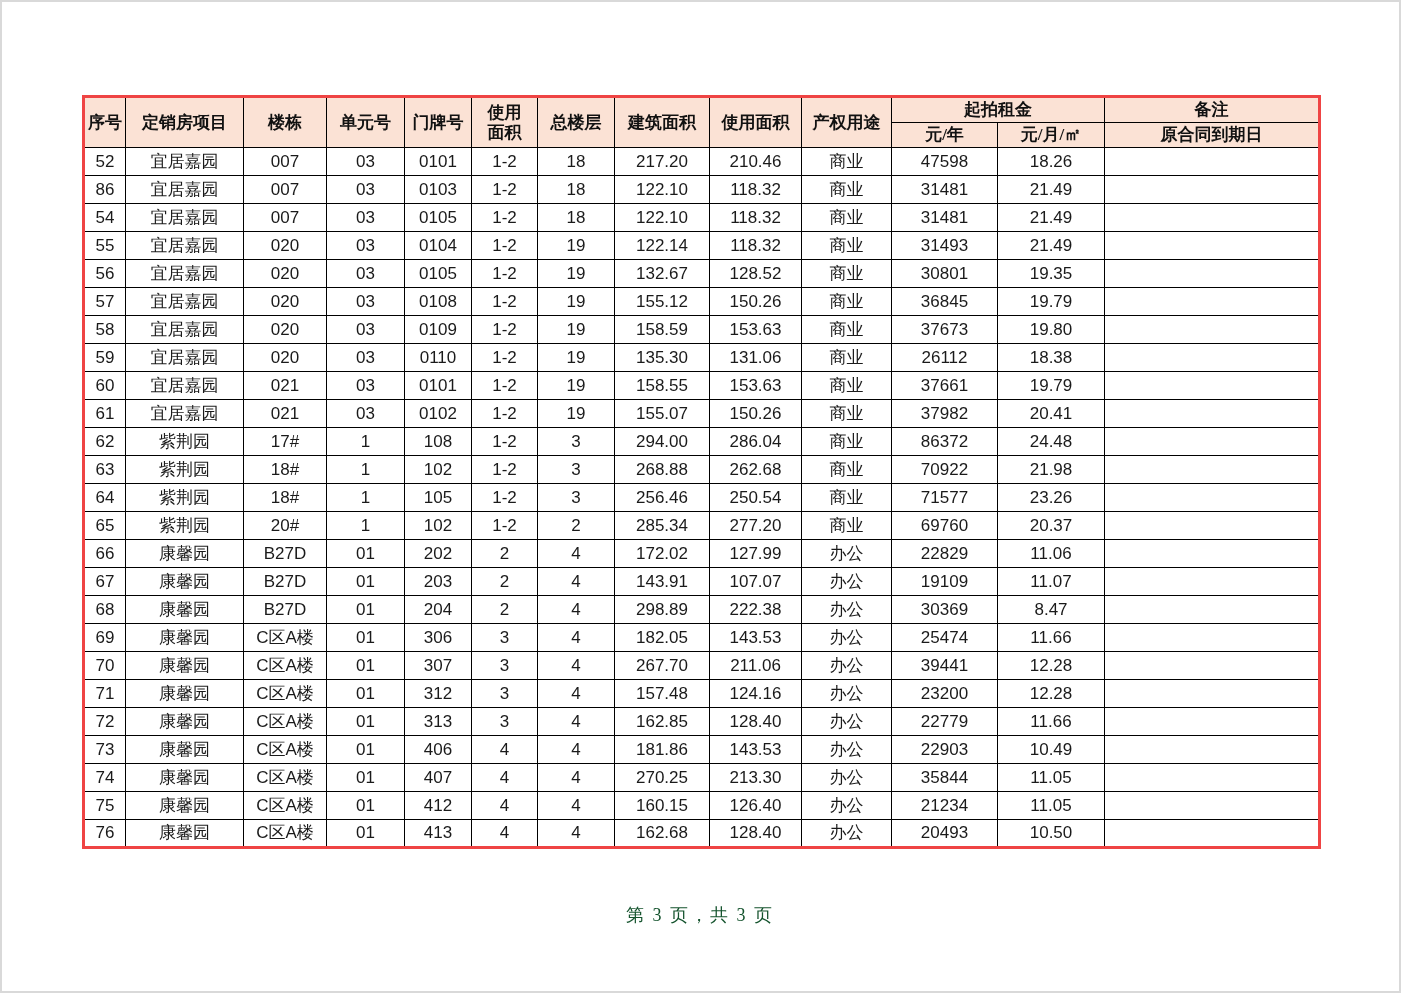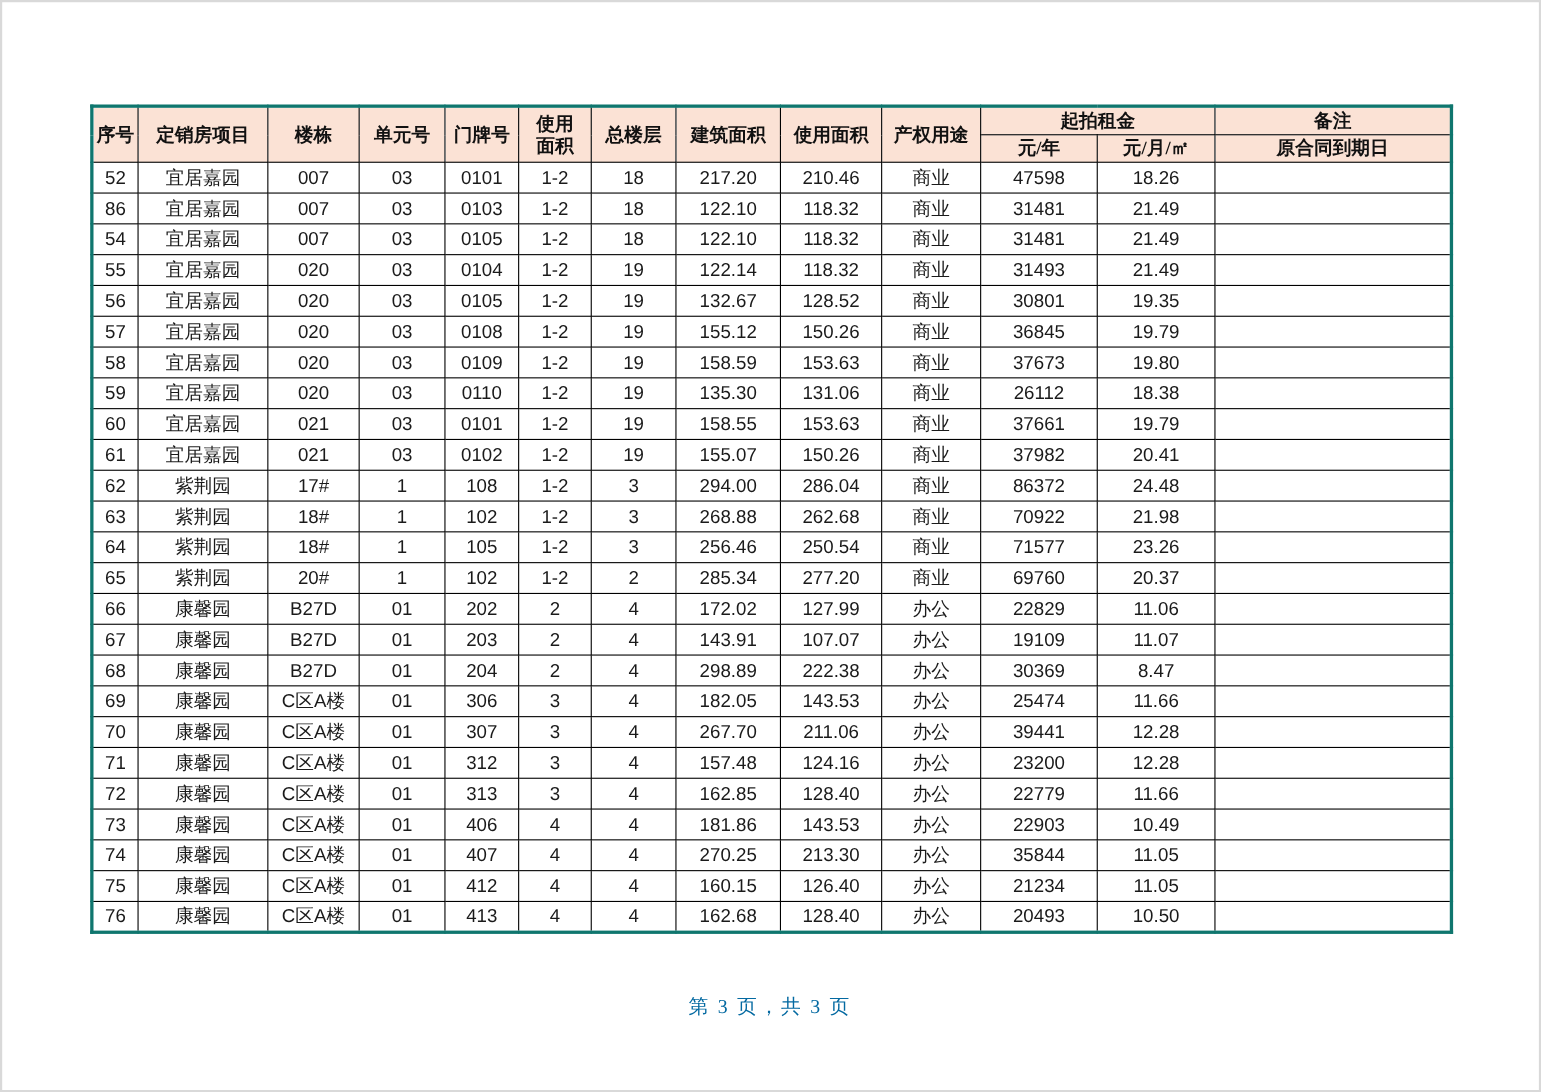--- a/index.html
+++ b/index.html
@@ -16,21 +16,21 @@
     box-shadow: inset 0 0 0 2px #d9d9d9;
     overflow: hidden;
   }
   table.rent-table {
     position: absolute;
     left: 82px;
     top: 95px;
     width: 1236px;
     border-collapse: collapse;
     table-layout: fixed;
-    border: 3px solid #0f766e;
+    border: 3px solid #ef4444;
   }
   table.rent-table th,
   table.rent-table td {
     border: 1.5px solid #000000;
     text-align: center;
     vertical-align: middle;
     padding: 0 2px;
     color: #1a1a1a;
     font-size: 17px;
     line-height: 1.15;
@@ -53,21 +53,21 @@
   }
   .page-footer {
     position: absolute;
     left: 82px;
     top: 903px;
     width: 1236px;
     text-align: center;
     font-family: "Liberation Serif", "DejaVu Serif", serif;
     font-size: 18px;
     letter-spacing: 2px;
-    color: #0369a1;
+    color: #14532d;
   }
 </style>
 </head>
 <body>
 
 <div class="page">
 
   <table class="rent-table">
     <colgroup>
       <col style="width:42px">

